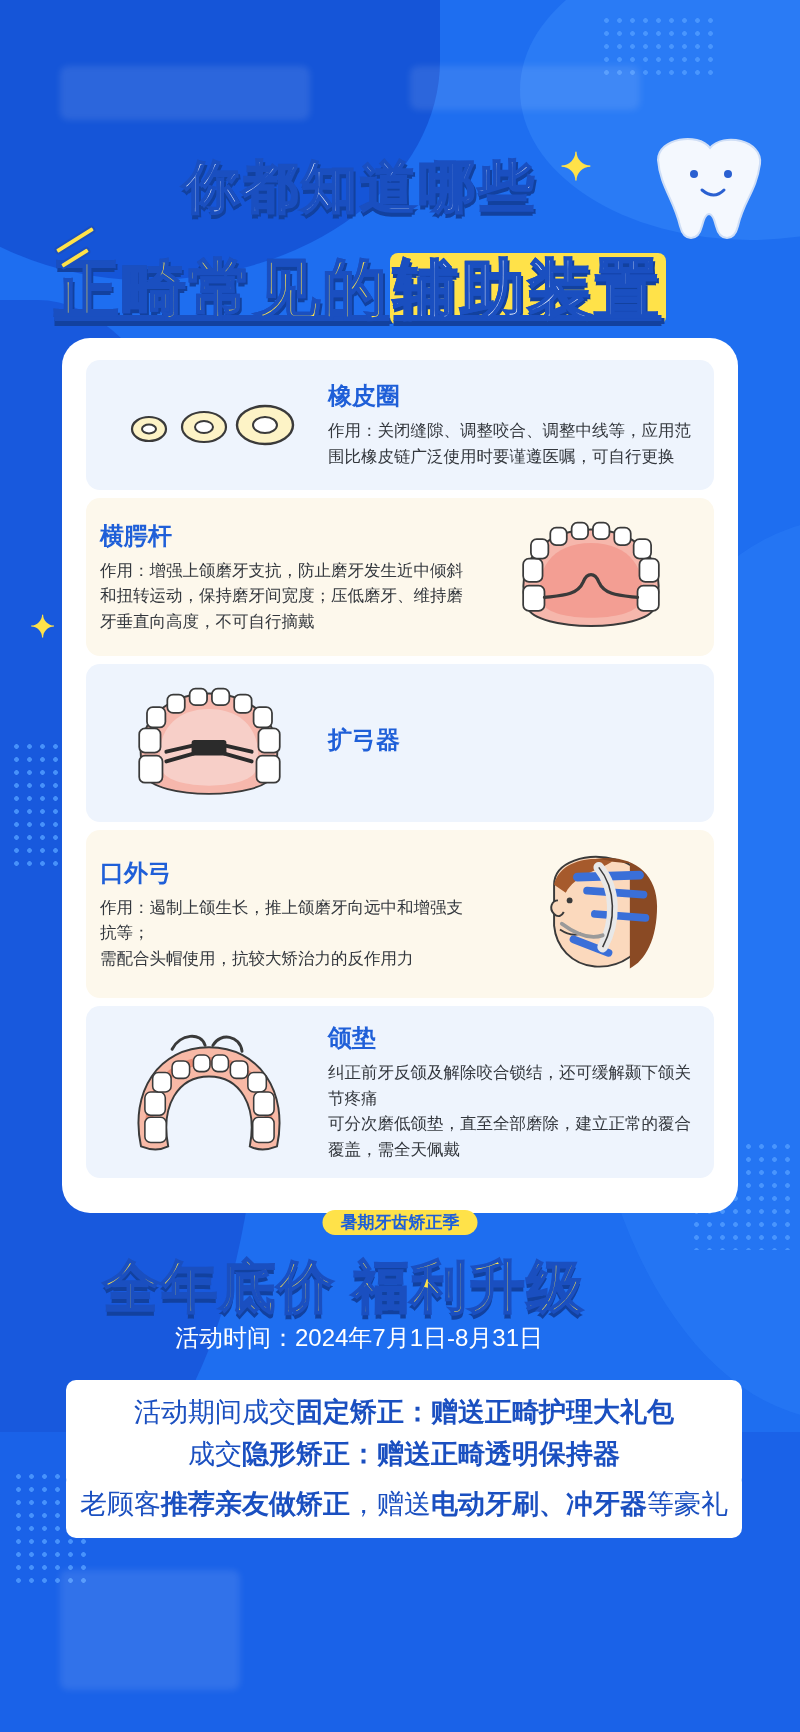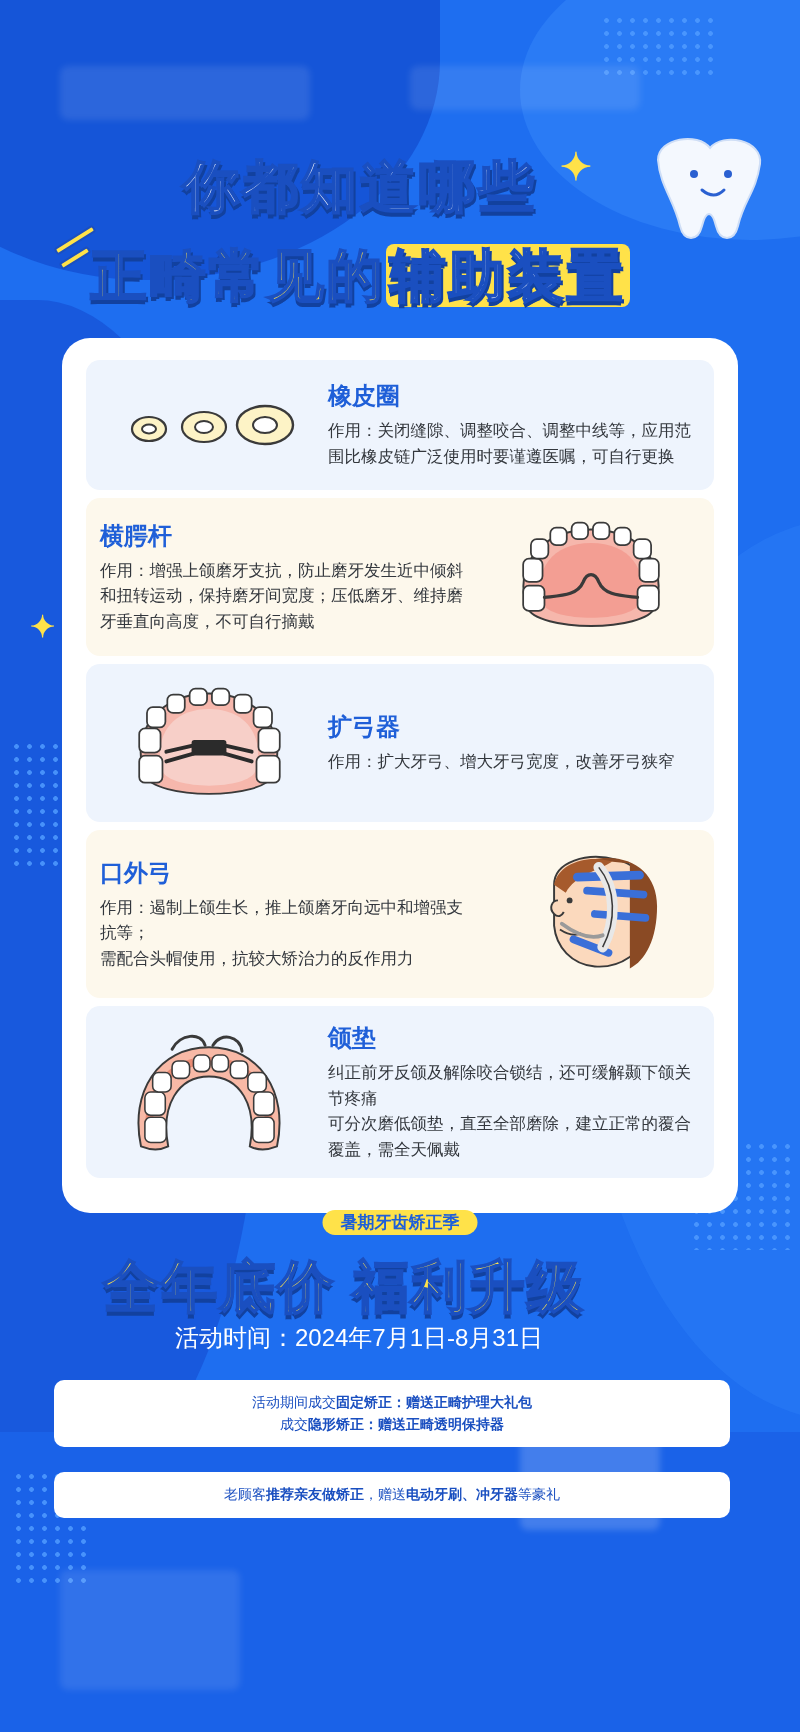--- a/index.html
+++ b/index.html
@@ -96,27 +96,28 @@
   }
   .hl-line1 {
     font-size: 56px;
     font-weight: bold;
     letter-spacing: 3px;
     color: #ffffff;
     -webkit-text-stroke: 2px #1a4fc0;
     text-shadow: 0 5px 0 #12419f, 3px 3px 0 #12419f;
   }
   .hl-line2 {
-    margin-top: 13px;
-    font-size: 56px;
+    margin-top: 20px;
+    font-size: 64px;
     font-weight: bold;
     letter-spacing: 3px;
     color: #ffe249;
     -webkit-text-stroke: 2px #1a4fc0;
     text-shadow: 0 5px 0 #12419f, 3px 3px 0 #12419f;
+    text-decoration: underline;
   }
   .hl-hi {
     color: #ffffff;
     background: #ffe249;
     padding: 0 4px;
     border-radius: 8px;
     -webkit-text-stroke: 2px #1a4fc0;
   }
   .hl-slash {
     position: absolute;
@@ -209,27 +210,27 @@
   .promo-sub {
     position: absolute;
     left: 0; top: 1322px;
     width: 718px;
     text-align: center;
     font-size: 24px;
     color: #ffffff;
   }
   .white-band {
     position: absolute;
-    left: 54px;
+    left: 66px;
     width: 676px;
     background: #ffffff;
     border-radius: 10px;
     text-align: center;
     color: #1a4fc0;
-    font-size: 14px;
+    font-size: 27px;
     padding: 12px 10px;
     line-height: 1.55;
   }
   .band1 { top: 1380px; }
   .band2 { top: 1472px; }
   .b { font-weight: bold; }
 </style>
 </head>
 <body>
 
@@ -333,21 +334,20 @@
           <rect x="146" y="28" width="19" height="21" rx="6"></rect>
           <rect x="151" y="50" width="22" height="25" rx="6"></rect>
           <rect x="149" y="78" width="24" height="28" rx="6"></rect>
         </g>
         <rect x="82" y="62" width="36" height="16" rx="3" fill="#2b2b2b"></rect>
         <path d="M56 74 L82 68 M144 74 L118 68 M56 84 L84 76 M144 84 L116 76" stroke="#2b2b2b" stroke-width="4" stroke-linecap="round"></path>
       </svg>
     </div>
     <div class="row-text">
       <div class="row-title">扩弓器</div>
-      <div class="row-desc">作用：扩大牙弓、增大牙弓宽度，改善牙弓狭窄</div>
     </div>
   </div>
 
   <div class="row cream">
     <div class="row-text">
       <div class="row-title">口外弓</div>
       <div class="row-desc" style="white-space:pre-line;">作用：遏制上颌生长，推上颌磨牙向远中和增强支抗等；
 需配合头帽使用，抗较大矫治力的反作用力</div>
     </div>
     <div class="row-art art-right">

